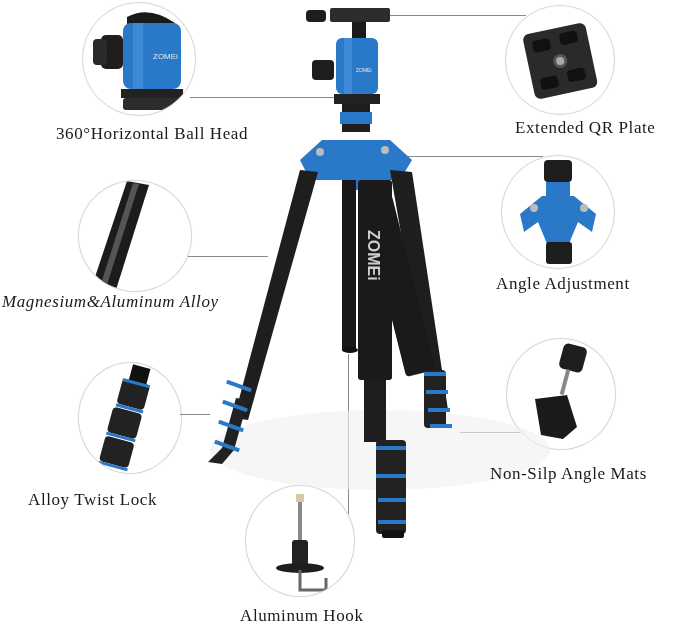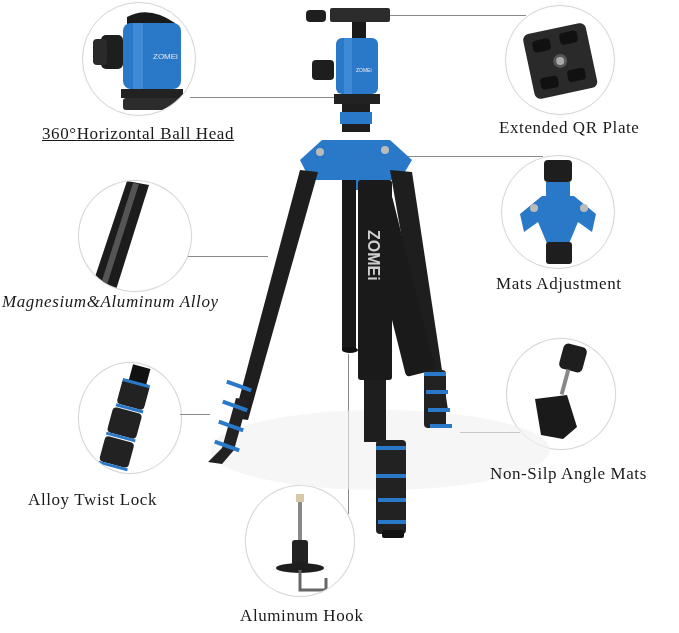--- a/index.html
+++ b/index.html
@@ -144,19 +144,19 @@
   <rect x="376" y="440" width="30" height="94" rx="4" fill="#222"></rect>
   <rect x="376" y="446" width="30" height="4" fill="#2a78c8"></rect>
   <rect x="376" y="474" width="30" height="4" fill="#2a78c8"></rect>
   <rect x="378" y="498" width="28" height="4" fill="#2a78c8"></rect>
   <rect x="378" y="520" width="28" height="4" fill="#2a78c8"></rect>
   <rect x="382" y="530" width="22" height="8" rx="2" fill="#111"></rect>
 
   <rect x="120" y="400" width="0" height="0"></rect>
 </svg>
 
-<div class="label" style="left:42px;top:124px;text-decoration:underline;">360°Horizontal Ball Head</div>
-<div class="label" style="left:499px;top:118px;">Extended QR Plate</div>
+<div class="label" style="left:56px;top:124px;">360°Horizontal Ball Head</div>
+<div class="label" style="left:515px;top:118px;">Extended QR Plate</div>
 <div class="label" style="left:2px;top:292px;font-style:italic;">Magnesium&amp;Aluminum Alloy</div>
-<div class="label" style="left:496px;top:274px;">Mats Adjustment</div>
+<div class="label" style="left:496px;top:274px;">Angle Adjustment</div>
 <div class="label" style="left:490px;top:464px;">Non-Silp Angle Mats</div>
 <div class="label" style="left:28px;top:490px;">Alloy  Twist Lock</div>
 <div class="label" style="left:240px;top:606px;">Aluminum Hook</div>
 
 </body></html>

